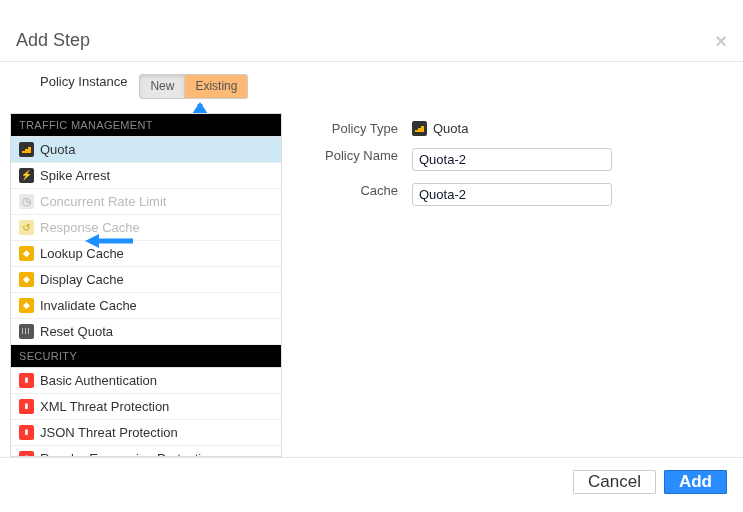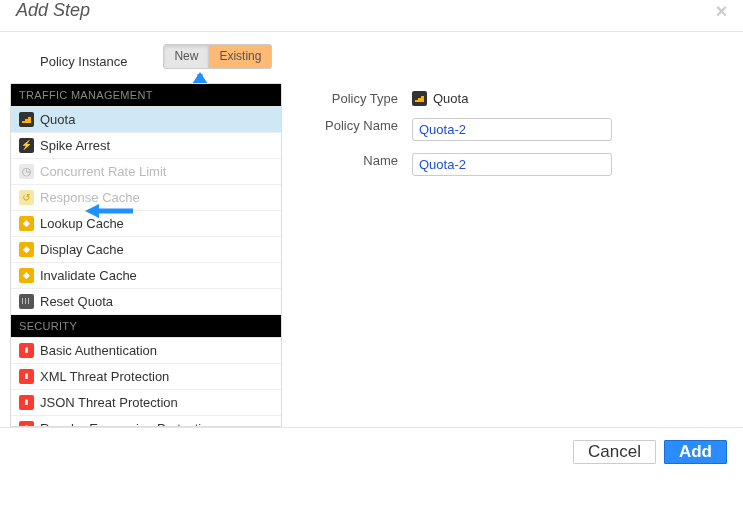--- a/index.html
+++ b/index.html
@@ -7,47 +7,46 @@
     margin: 0;
     font-family: "Helvetica Neue", Helvetica, Arial, sans-serif;
     font-size: 13px;
     color: #333;
     background: #fff;
     width: 743px;
     height: 512px;
     overflow: hidden;
   }
   .modal-header {
-    padding: 0 16px 10px 16px;
+    padding: 30px 16px 10px 16px;
     border-bottom: 1px solid #e5e5e5;
     display: flex;
     justify-content: space-between;
     align-items: center;
-    font-style: italic;
   }
   .modal-title {
     font-size: 18px;
     font-weight: 400;
     color: #555;
   }
   .close-x {
     color: #ccc;
     font-size: 20px;
     font-weight: bold;
     cursor: pointer;
     line-height: 1;
   }
   .modal-body {
     padding: 12px 10px 10px 10px;
     height: 395px;
     overflow: hidden;
   }
   .policy-instance-row {
     display: flex;
-    align-items: flex-end;
+    align-items: flex-start;
     gap: 12px;
     padding: 0 0 8px 30px;
     position: relative;
   }
   .policy-instance-label {
     font-size: 13px;
     color: #333;
   }
   .btn-group {
     display: inline-flex;
@@ -59,21 +58,20 @@
     border: 1px solid #ccc;
     color: #555;
     cursor: pointer;
     line-height: 1.4;
   }
   .toggle-btn:first-child { border-radius: 3px 0 0 3px; }
   .toggle-btn:last-child { border-radius: 0 3px 3px 0; border-left: none; }
   .toggle-btn.active {
     background: #e6e6e6;
     box-shadow: inset 0 2px 3px rgba(0,0,0,0.1);
-    margin-left: 24px;
   }
   .arrow {
     position: absolute;
     color: #1e90ff;
     pointer-events: none;
   }
   .arrow svg { display: block; }
   .arrow-up { left: 180px; top: 28px; }
   .arrow-left { left: 75px; top: 119px; }
   .body-flex {
@@ -163,21 +161,21 @@
     align-items: center;
     gap: 6px;
     color: #333;
   }
   .form-input {
     width: 200px;
     padding: 3px 6px;
     font-size: 13px;
     border: 1px solid #ccc;
     border-radius: 3px;
-    color: #1d4ed8;
+    color: #0f172a;
   }
   .modal-footer {
     border-top: 1px solid #e5e5e5;
     padding: 12px 16px;
     display: flex;
     justify-content: flex-end;
     gap: 8px;
     background: #fff;
   }
   .btn {
@@ -291,21 +289,21 @@
           <span>Quota</span>
         </div>
       </div>
       <div class="form-row">
         <div class="form-label">Policy Name</div>
         <div class="form-value">
           <input class="form-input" value="Quota-2" style="">
         </div>
       </div>
       <div class="form-row">
-        <div class="form-label">Name</div>
+        <div class="form-label">Cache</div>
         <div class="form-value">
           <input class="form-input" value="Quota-2" style="">
         </div>
       </div>
     </div>
   </div>
 </div>
 
 <div class="modal-footer">
   <button class="btn">Cancel</button>

